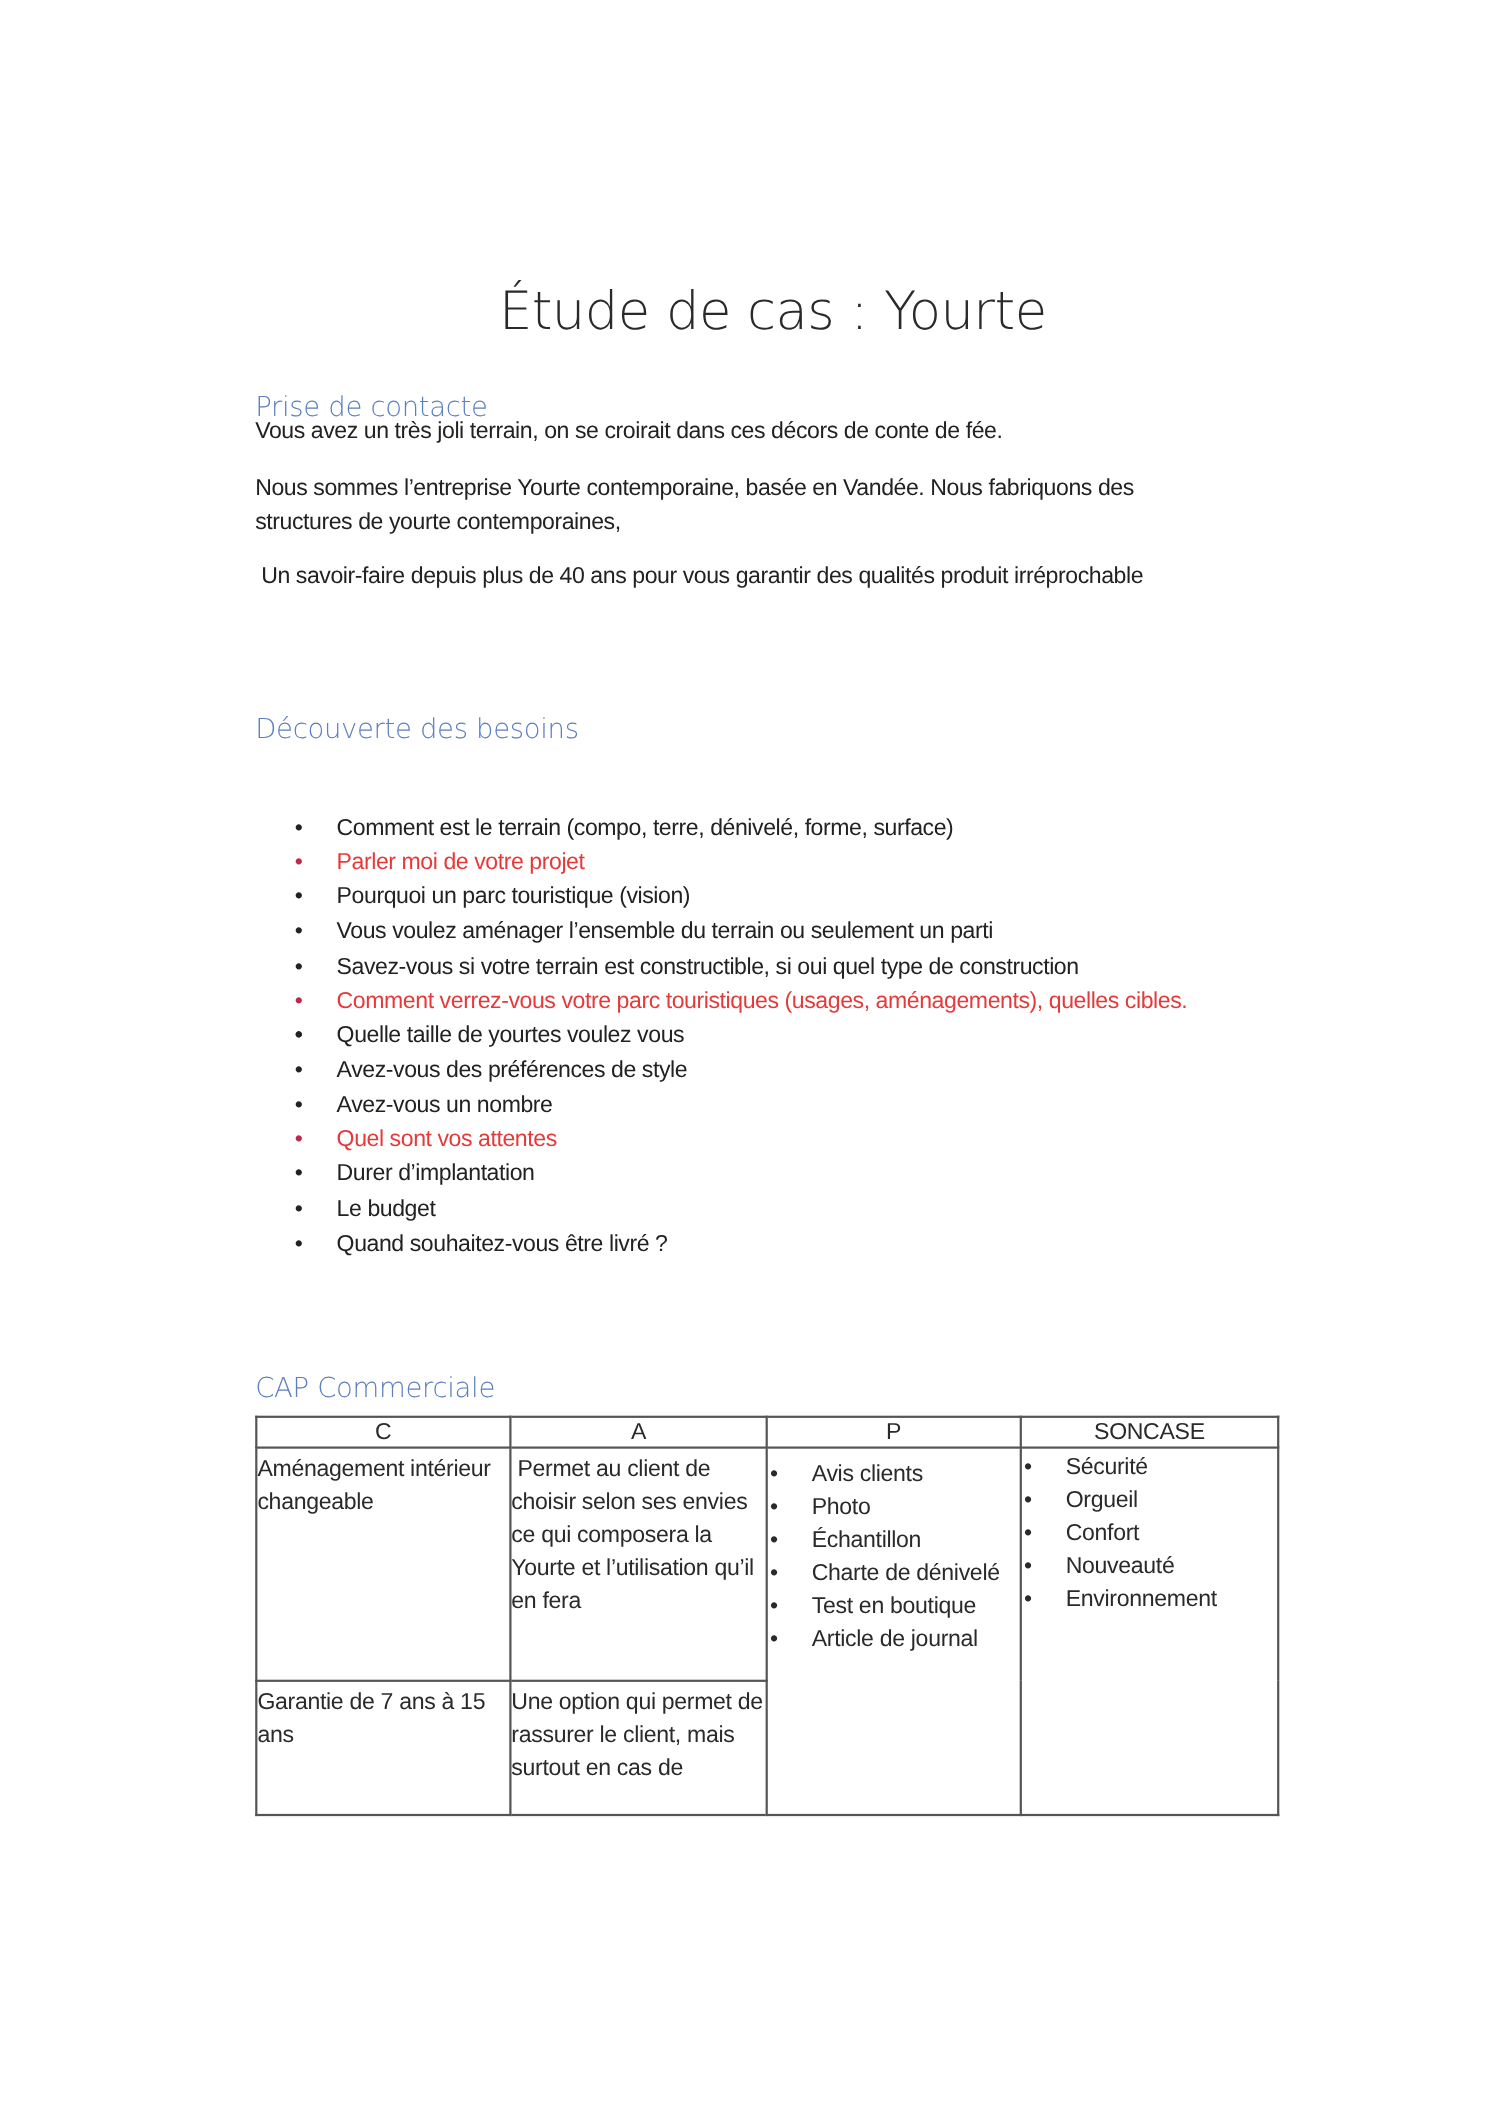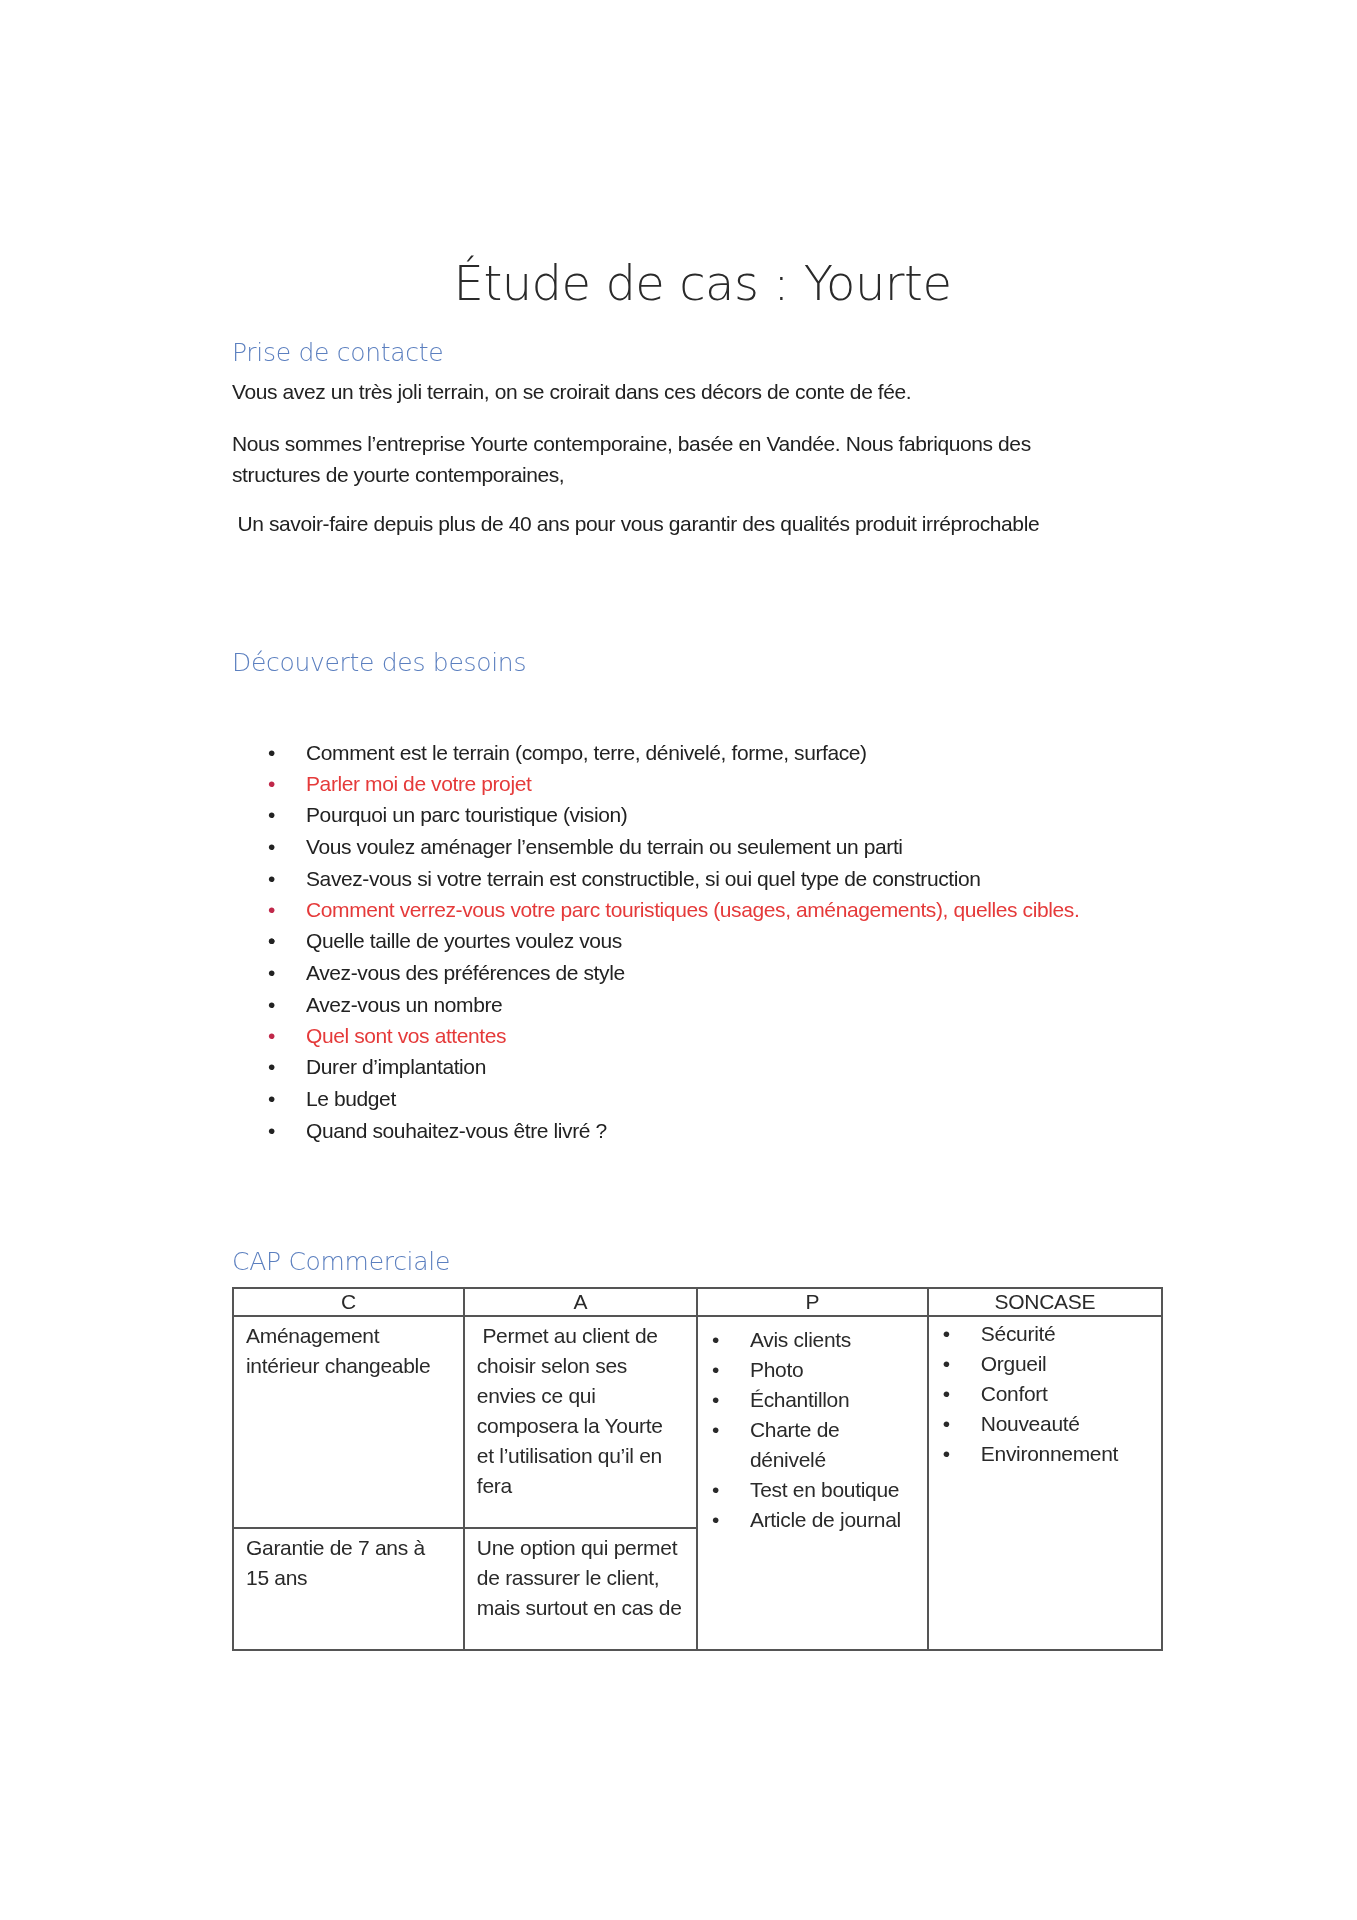--- a/index.html
+++ b/index.html
@@ -15,32 +15,32 @@
   .list { position: absolute; left: 268px; top: 737px; margin: 0; padding: 0; list-style: none; width: 880px; }
   .list li { position: relative; padding-left: 38px; font-size: 21px; line-height: 32px;
              color: #222; letter-spacing: -0.4px; }
   .list li .bullet { position: absolute; left: 0; top: 0; width: 20px; }
   .list li.red { color: #e53a3a; line-height: 30px; }
   .list li.red .bullet { color: #c0284a; }
   table.cap { position: absolute; left: 232px; top: 1287px; width: 931px; height: 364px;
               border-collapse: collapse; font-size: 21px; color: #2a2a2a; letter-spacing: -0.3px; }
   table.cap th, table.cap td { border: 2px solid #555; vertical-align: top; }
   table.cap th { font-weight: normal; text-align: center; height: 26px; line-height: 26px; padding: 0; }
-  table.cap td { padding: 4px 12px; line-height: 30px; }
+  table.cap td { padding: 4px 0; line-height: 30px; }
   .cell-list { list-style: none; margin: 0; padding: 0; }
   .cell-list li { position: relative; padding-left: 40px; line-height: 30px; }
   .cell-list li .bullet { position: absolute; left: 2px; top: 0; }
   .colC { width: 206px; } .colA { width: 208px; } .colP { width: 206px; } .colS { width: 209px; margin-left: 35px; }
 </style>
 </head>
 <body>
 
 <div class="title">Étude de cas : Yourte</div>
 
-<div class="h2" style="top:338px">Prise de contacte</div>
+<div class="h2" style="top:355px">Prise de contacte</div>
 <div class="para" style="top:376px">Vous avez un très joli terrain, on se croirait dans ces décors de conte de fée.</div>
 <div class="para" style="top:428px; width:830px">Nous sommes l’entreprise Yourte contemporaine, basée en Vandée. Nous fabriquons des structures de yourte contemporaines,</div>
 <div class="para" style="top:508px; width:870px; white-space:pre-wrap"> Un savoir-faire depuis plus de 40 ans pour vous garantir des qualités produit irréprochable</div>
 
 <div class="h2" style="top:648px">Découverte des besoins</div>
 
 <ul class="list">
   <li><span class="bullet">•</span><span>Comment est le terrain (compo, terre, dénivelé, forme, surface)</span></li>
   <li class="red"><span class="bullet">•</span><span>Parler moi de votre projet</span></li>
   <li><span class="bullet">•</span><span>Pourquoi un parc touristique (vision)</span></li>

